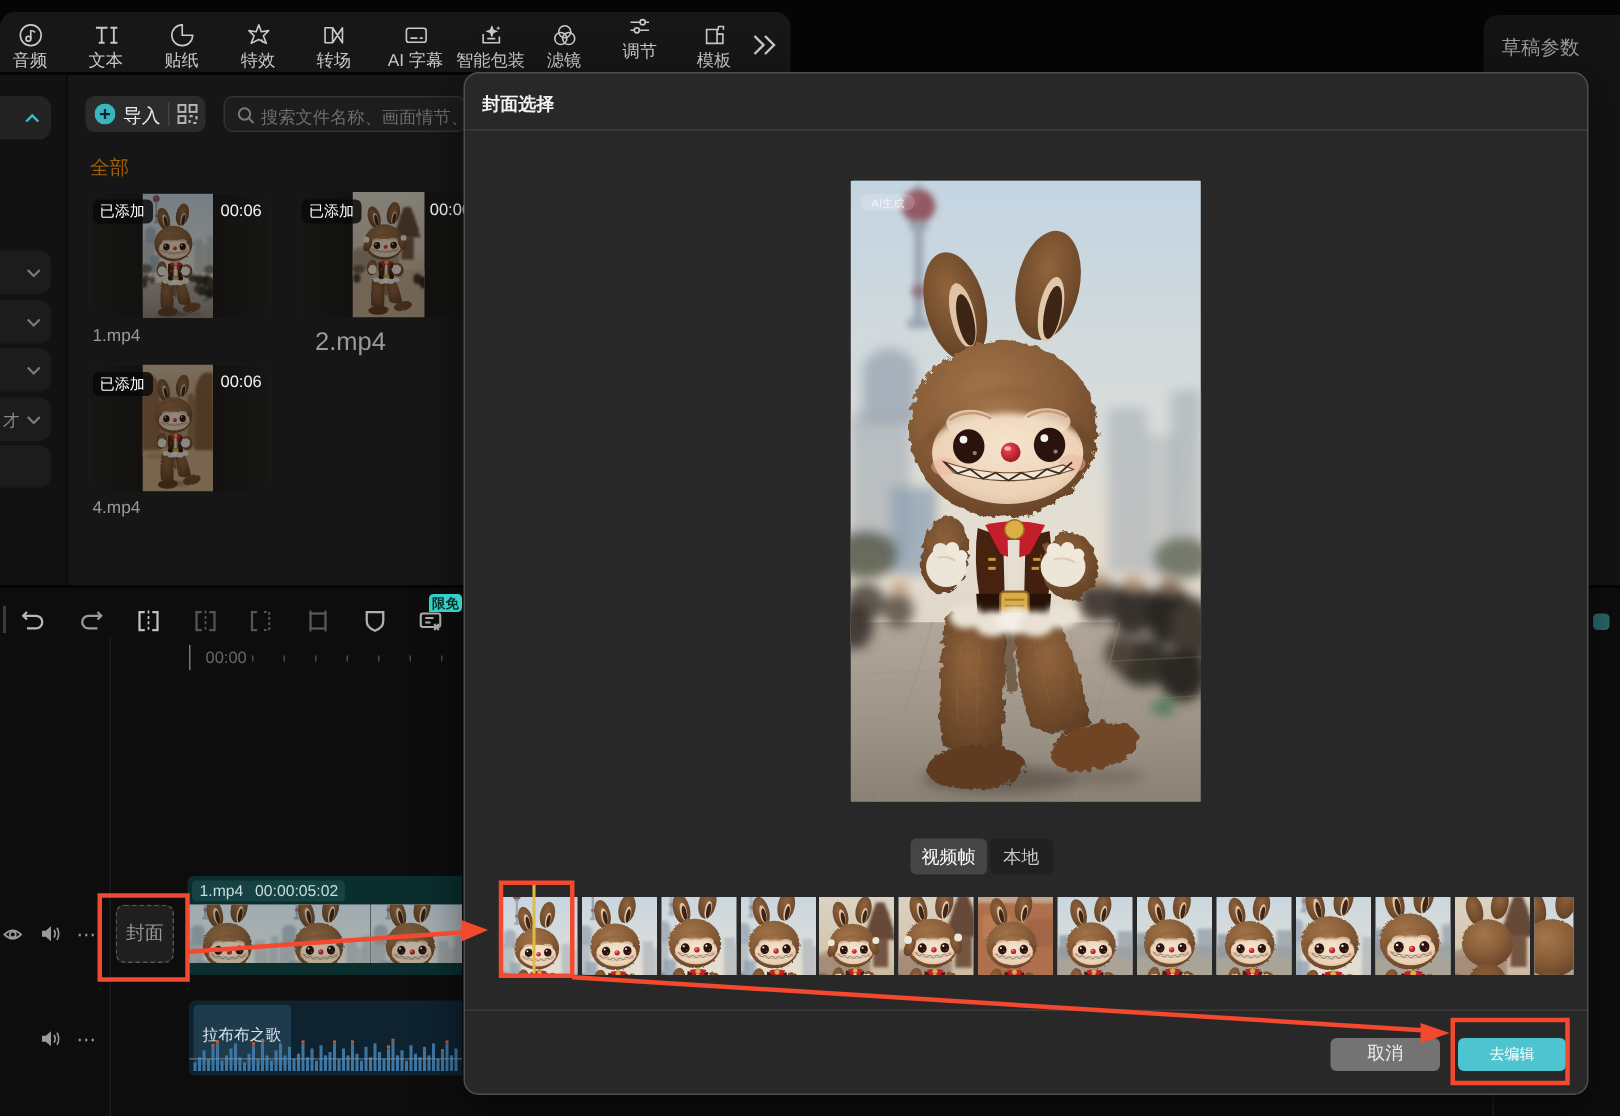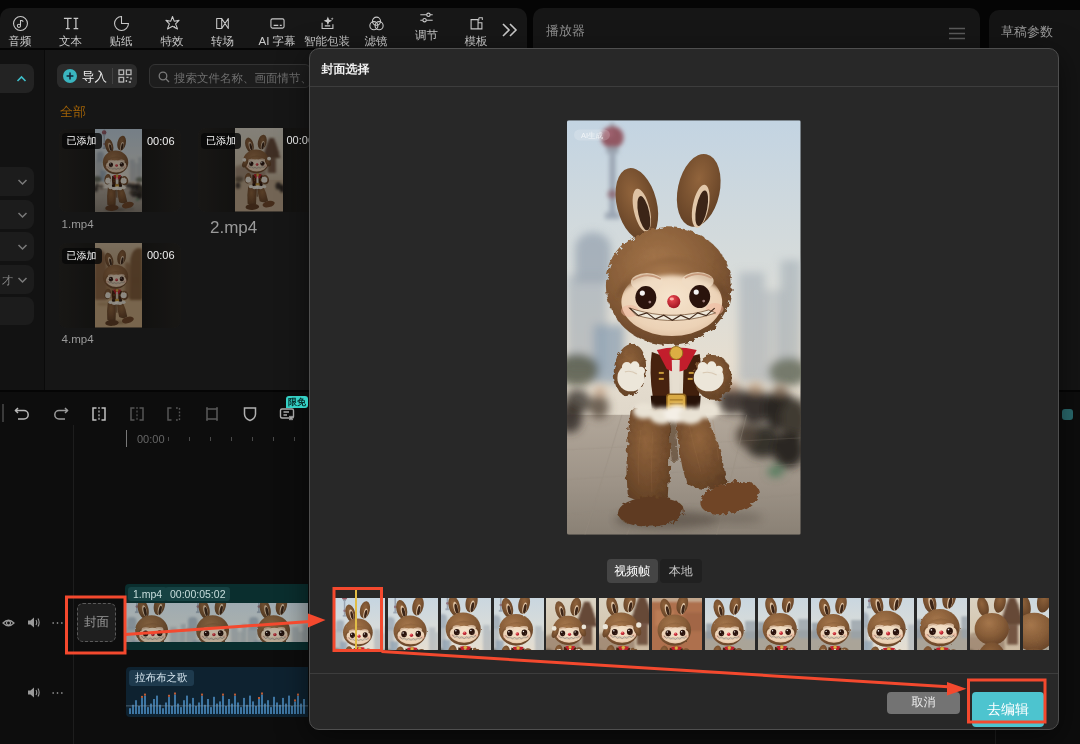--- a/index.html
+++ b/index.html
@@ -296,26 +296,20 @@
           <circle cx="8.5" cy="14.5" r="2.2" fill="#171717"></circle>
         </svg><div class="lab">调节</div></div>
       <div class="tbitem" style="left:476.0px;top:7px;width:60px;margin-left:-30px"><svg width="17" height="17" viewBox="0 0 22 22" fill="none" stroke="#c9c9c9" stroke-width="1.4">
           <path d="M4,18 L4,6 L13,6 L13,18 Z M13,10 L18,10 L18,18 L13,18"></path>
           <path d="M14,3.5 L14,7 M14,3.5 L18.5,3.5 L18.5,6.5" stroke-width="1.3"></path>
         </svg><div class="lab">模板</div></div>
       <svg class="abs" style="left:499px;top:14px" width="22" height="16" viewBox="0 0 22 16" fill="none" stroke="#c9c9c9" stroke-width="1.6">
         <path d="M4,2 L10,8 L4,14 M11,2 L17,8 L11,14"></path>
       </svg>
     </div>
-    <div class="abs" style="left:533px;top:8px;width:447px;height:42px;background:#161616;border-radius:10px 10px 0 0">
-      <div class="abs" style="left:13px;top:14px;font-size:13px;color:#8f8f8f">播放器</div>
-      <svg class="abs" style="left:415px;top:19px" width="18" height="13" viewBox="0 0 18 13" stroke="#5a5a5a" stroke-width="1.5">
-        <path d="M1,1.5 L17,1.5 M1,6.5 L17,6.5 M1,11.5 L17,11.5"></path>
-      </svg>
-    </div>
     <div class="abs" style="left:989px;top:10px;width:91px;height:380px;background:#141414;border-radius:10px 0 0 0">
       <div class="abs" style="left:12px;top:13px;font-size:13px;color:#9a9a9a;white-space:nowrap">草稿参数</div>
     </div>
     <div class="abs" style="left:0;top:50px;width:44px;height:340px;background:#121212"></div>
     <div class="abs" style="left:-10px;top:64px;width:44px;height:29px;background:#232323;border-radius:8px"></div>
     <svg class="abs" style="left:16px;top:75px" width="11" height="8" viewBox="0 0 11 8" fill="none" stroke="#3ec0cb" stroke-width="1.6">
       <path d="M1.5,6 L5.5,2 L9.5,6"></path>
     </svg>
     <div class="abs" style="left:-10px;top:167.0px;width:44px;height:29px;background:#1c1c1c;border-radius:8px"></div>
     <svg class="abs" style="left:17px;top:178.0px" width="11" height="8" viewBox="0 0 11 8" fill="none" stroke="#7a7a7a" stroke-width="1.5">
@@ -467,21 +461,21 @@
         <use href="#chr"></use>
       </svg>
       <div class="abs" style="left:0;top:19px;width:183px;height:39px;background:rgba(5,18,18,0.22)"></div>
     </div>
     <svg class="abs" style="left:27px;top:686px" width="13" height="13" viewBox="0 0 13 13" fill="none" stroke="#9a9a9a" stroke-width="1.2">
       <path d="M1,4.5 L3.5,4.5 L7,1.5 L7,11.5 L3.5,8.5 L1,8.5 Z" fill="#9a9a9a" stroke="none"></path>
       <path d="M9,4 Q10.5,6.5 9,9 M11,2.5 Q13.3,6.5 11,10.5" stroke-width="1.1"></path>
     </svg>
     <div class="abs" style="left:51px;top:685px;font-size:13px;color:#9a9a9a;letter-spacing:1px">⋯</div>
     <div class="abs" style="left:126px;top:667px;width:182px;height:50px;background:#0e2230;border-radius:4px 0 0 4px;overflow:hidden">
-      <div class="abs" style="left:3px;top:3px;background:#1e3a4d;border-radius:3px;padding:1px 6px;font-size:10.5px;color:#d5e4ee">拉布布之歌</div>
+      <div class="abs" style="left:3px;top:3px;background:#1e3a4d;border-radius:3px;padding:13px 6px;font-size:10.5px;color:#d5e4ee">拉布布之歌</div>
       <svg class="abs" style="left:0;top:0" width="182" height="50" viewBox="0 0 182 50">
         <rect x="3.0" y="41.2" width="2" height="5.8" fill="#3e76a3"></rect>
         <rect x="6.0" y="37.8" width="2" height="9.2" fill="#3e76a3"></rect>
         <rect x="9.0" y="33.2" width="2" height="13.8" fill="#3e76a3"></rect>
         <rect x="12.0" y="39.0" width="2" height="8.0" fill="#3e76a3"></rect>
         <rect x="15.0" y="30.9" width="2" height="16.1" fill="#3e76a3"></rect>
         <rect x="15.0" y="28.9" width="2" height="2" fill="#bb5a33"></rect>
         <rect x="18.0" y="28.6" width="2" height="18.4" fill="#3e76a3"></rect>
         <rect x="18.0" y="26.6" width="2" height="2" fill="#bb5a33"></rect>
         <rect x="21.0" y="40.1" width="2" height="6.9" fill="#3e76a3"></rect>
@@ -615,21 +609,21 @@
         <use href="#bgpag"></use>
         <use href="#chrB"></use>
       </svg>
       <svg class="abs" style="left:713.0px;top:549px" width="26.5" height="51.5" viewBox="32 62 152 157" preserveAspectRatio="xMidYMid slice">
         <use href="#bgplz"></use>
         <use href="#chrB"></use>
       </svg>
       <div class="abs" style="left:45.5px;top:540.5px;width:2px;height:62px;background:#e0bc45"></div>
       <div class="abs" style="left:0;top:624px;width:100%;height:1px;background:#3d3d3d"></div>
       <div class="abs" style="left:577.5px;top:643px;width:73px;height:21.5px;background:#737373;border-radius:4px;color:#ececec;font-size:12px;display:flex;align-items:center;justify-content:center">取消</div>
-      <div class="abs" style="left:662.5px;top:643px;width:72px;height:35px;background:#4dc4cf;border-radius:4px;color:#fff;font-size:14px;display:flex;align-items:center;justify-content:center">去编辑</div>
+      <div class="abs" style="left:662.5px;top:643px;width:72px;height:22px;background:#4dc4cf;border-radius:4px;color:#fff;font-size:10px;display:flex;align-items:center;justify-content:center">去编辑</div>
     </div>
     <svg class="abs" style="left:0;top:0;pointer-events:none" width="1080" height="744" viewBox="0 0 1080 744" fill="none">
 <rect x="66.5" y="597" width="58.5" height="56" stroke="#f4492e" stroke-width="3"></rect>
 <path d="M125,634.5 L310,621.5 " stroke="#f4492e" stroke-width="3"></path>
 <path d="M308,613.5 L308,627.5 L325.5,620 Z" fill="#f4492e"></path>
 <rect x="334" y="588.5" width="47.5" height="62" stroke="#f4492e" stroke-width="3"></rect>
 <path d="M381.5,651.5 L948,686.8 " stroke="#f4492e" stroke-width="3"></path>
 <path d="M947,682 L947,695.5 L966.5,688.7 Z" fill="#f4492e"></path>
 <rect x="968.5" y="680" width="76.5" height="42" stroke="#f4492e" stroke-width="3"></rect>
 </svg>

